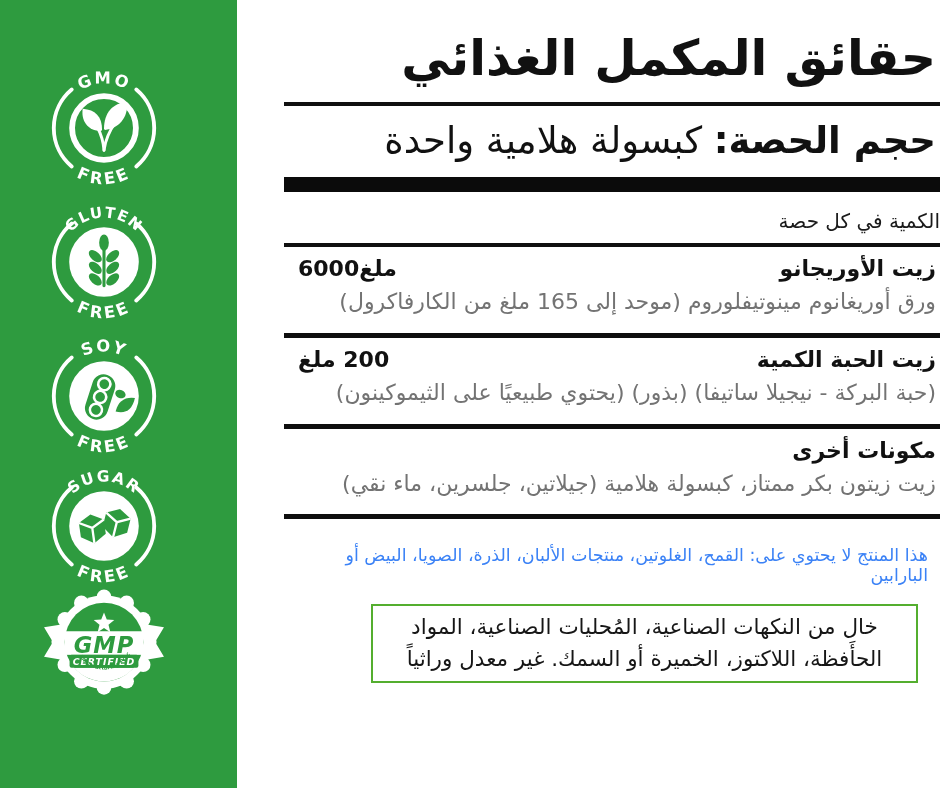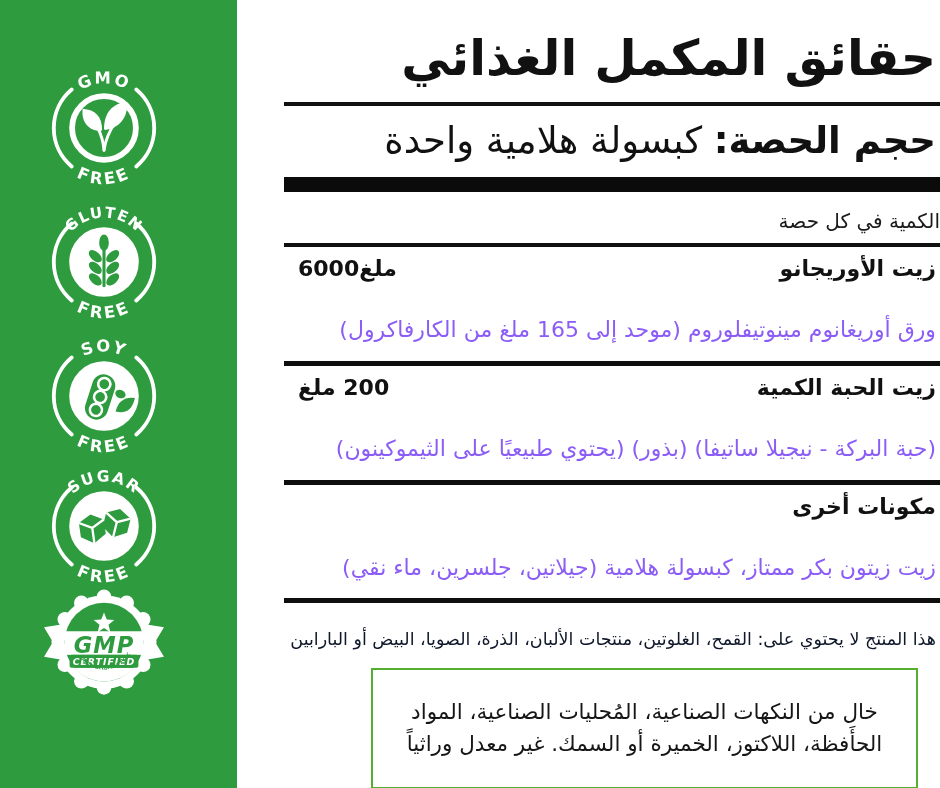--- a/index.html
+++ b/index.html
@@ -20,24 +20,24 @@
   .title{font-size:49px;font-weight:bold;text-align:right;padding:26px 4px 10px 0;line-height:1.35;color:#111;}
   .rule-thin{height:4px;background:#101010;}
   .serving{font-size:37px;text-align:right;padding:13px 4px 15px 0;color:#111;}
   .serving .lbl{font-weight:bold;}
   .bar-thick{height:15px;background:#0b0b0b;}
   .amount-header{font-size:20px;text-align:right;direction:rtl;padding:17px 0 10px 6px;color:#1a1a1a;}
   .rule-med{height:4px;background:#101010;}
   .rule-sec{height:5px;background:#0e0e0e;}
   .row-head{display:flex;justify-content:space-between;align-items:baseline;
             font-size:22px;font-weight:bold;padding:9px 4px 2px 14px;color:#111;}
-  .row-desc{font-size:22px;text-align:right;padding:4px 4px 16px 0;color:#8b5cf6;line-height:1.35;margin-top:28px;}
-  .disclaimer{font-size:17.5px;padding:26px 4px 0 0;color:#0f172a;}
+  .row-desc{font-size:22px;text-align:right;padding:4px 4px 16px 0;color:#737373;line-height:1.35;}
+  .disclaimer{font-size:17.5px;padding:26px 12px 0 0;color:#3b82f6;}
   .free-box{width:519px;margin:19px 22px 0 auto;border:2px solid #54ae2f;
-            padding:26px 12px;text-align:center;font-size:21.5px;line-height:1.5;color:#161616;}
+            padding:5px 12px;text-align:center;font-size:21.5px;line-height:1.5;color:#161616;}
 </style>
 </head>
 <body>
 
 <div class="sidebar">
 
   <div class="badge b1">
     <svg viewBox="0 0 120 120">
       <defs>
         <path id="top0" d="M 14,60 A 46,46 0 0 1 106,60"></path>

